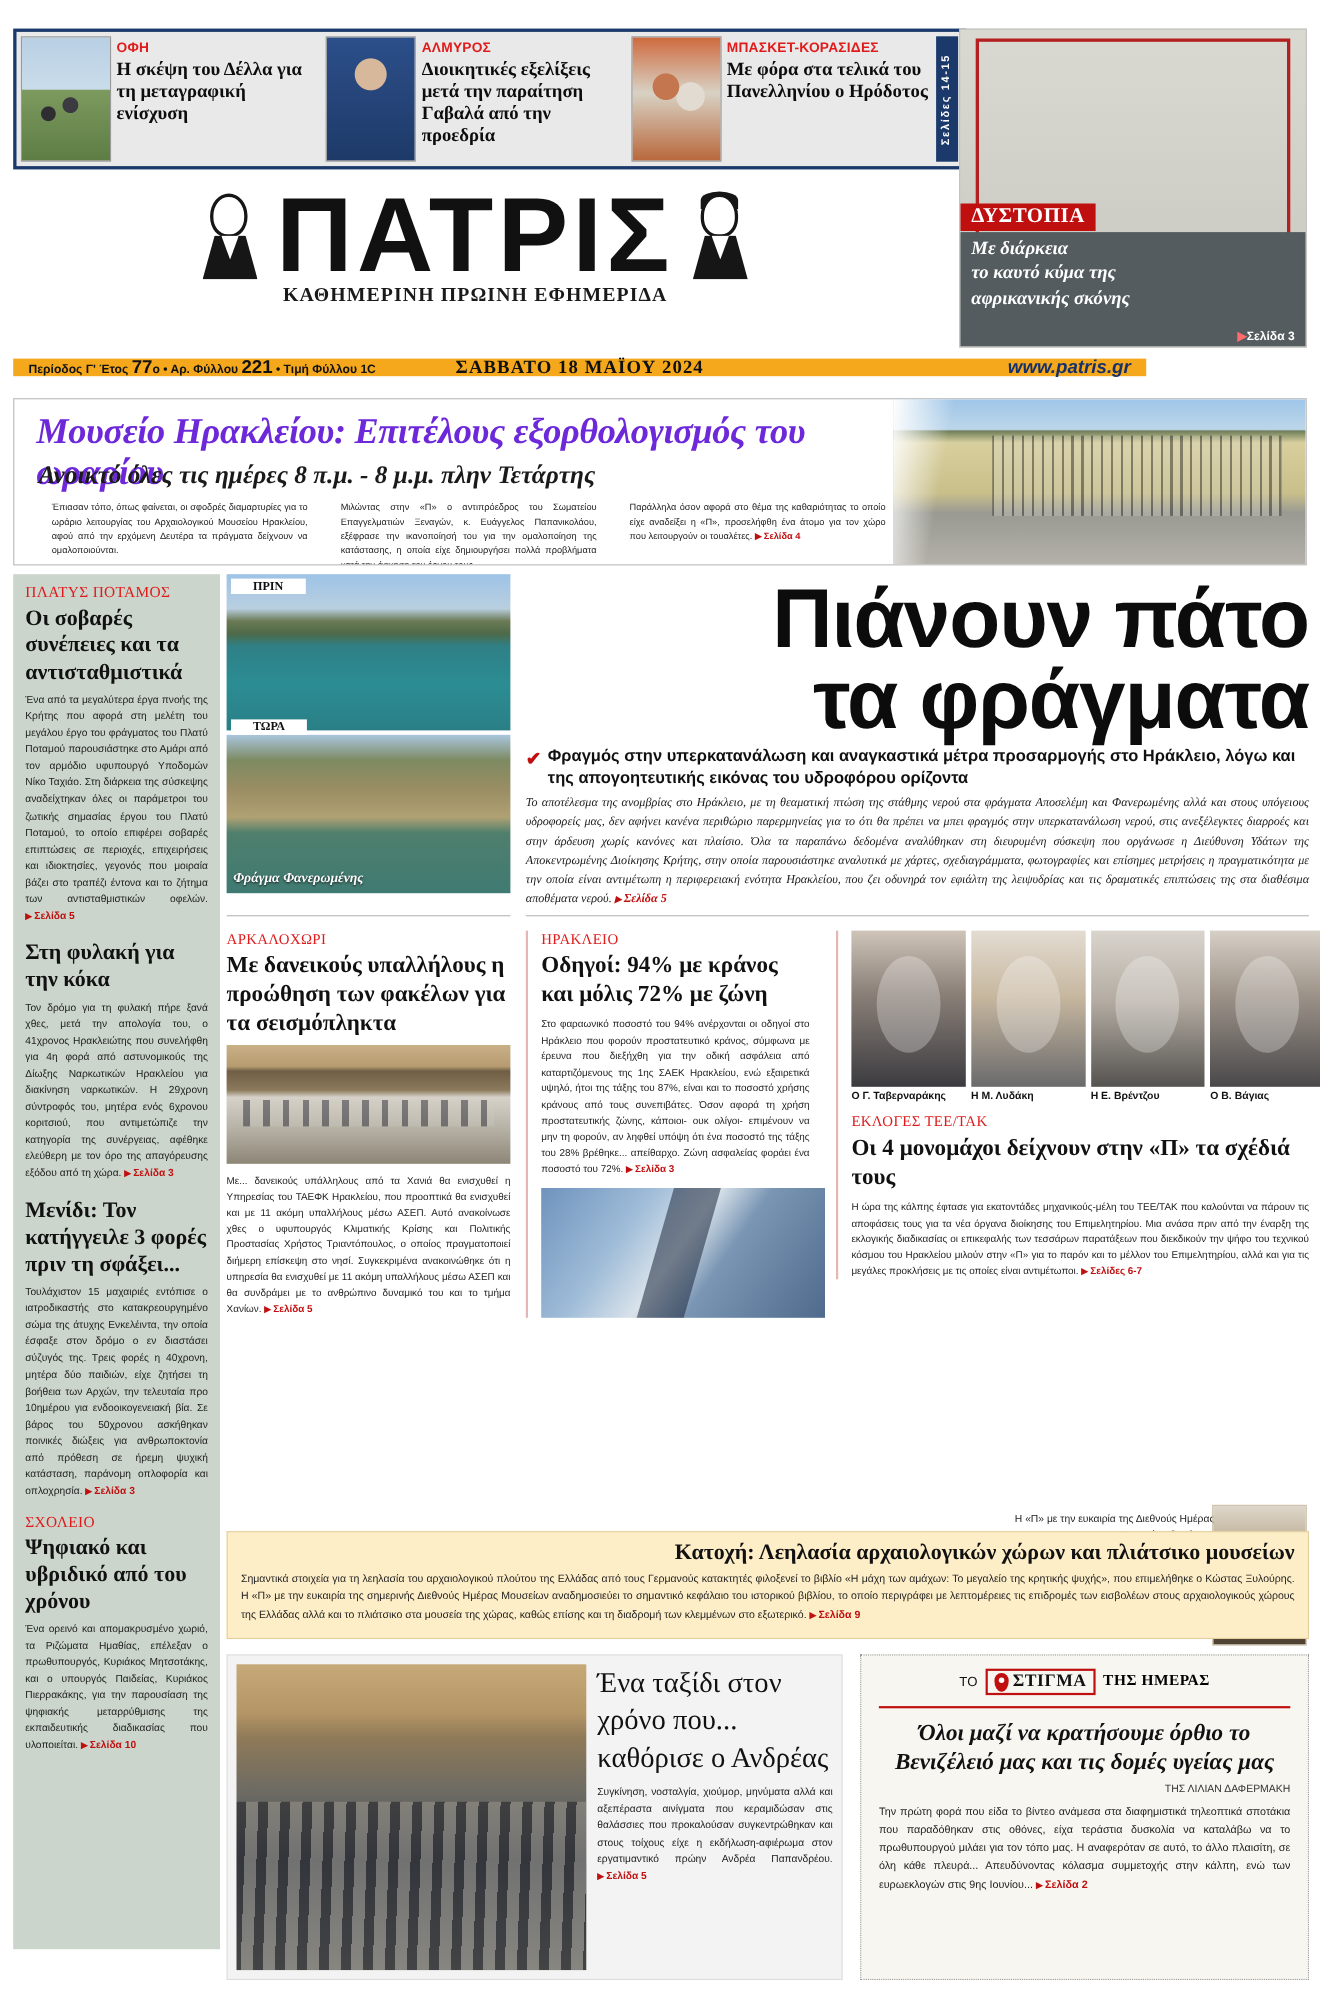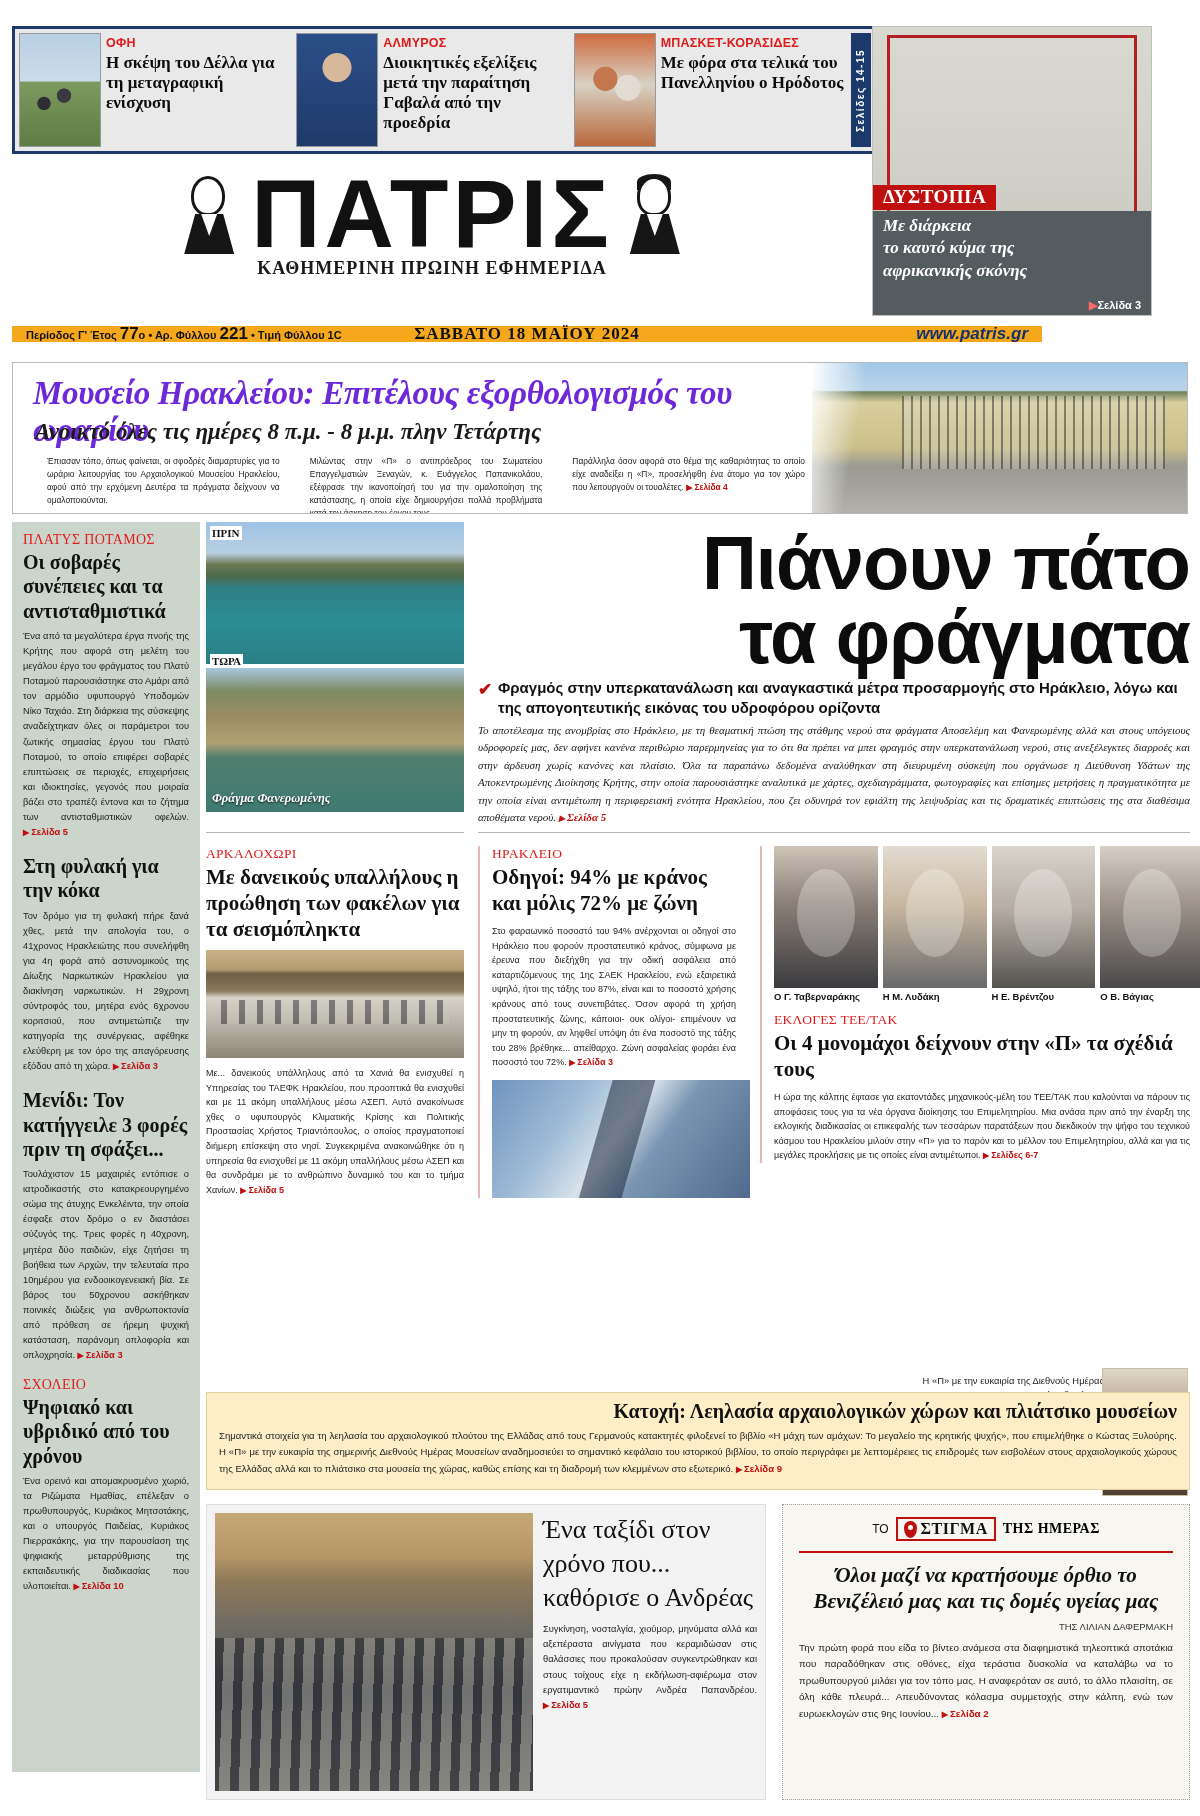--- a/index.html
+++ b/index.html
@@ -44,21 +44,21 @@
     line-height: 1.17; color: #0d0d0d;
   }
   .strip-pages {
     width: 20px; background: #1b3a6b; color: #fff; font-size: 10px; font-weight: bold;
     display: flex; align-items: center; justify-content: center;
   }
   .strip-pages span { writing-mode: vertical-rl; transform: rotate(180deg); letter-spacing: 1.5px; }
 
   
   .promo {
-    position: absolute; left: 872px; top: 26px; width: 280px; height: 290px;
+    position: absolute; left: 872px; top: 26px; width: 316px; height: 290px;
     background: #cfd2cc; border: 1px solid #c0c0bb; overflow: hidden;
   }
   .promo-img {
     position: absolute; inset: 0;
     background:
       linear-gradient(#d9d9d2 0%, #d0cfc7 55%, #c6c5bc 100%);
   }
   .promo-frame {
     position: absolute; left: 14px; top: 8px; right: 14px; bottom: 6px;
     border: 3px solid #b42020;
@@ -168,21 +168,21 @@
   .dam-top {
     position: absolute; inset: 0 0 148px 0;
     background: linear-gradient(#9dc3e6 0%, #b9cfe0 22%, #6b7a55 30%, #4e6a48 38%, #2f7f86 46%, #2b8d93 70%, #2a7f86 100%);
   }
   .dam-bot {
     position: absolute; left: 0; right: 0; top: 146px; bottom: 0;
     background: linear-gradient(#a9c6de 0%, #7d8a62 16%, #9a8d63 34%, #b0a173 52%, #4f7f6d 62%, #3f7a72 100%);
   }
   .tag {
     position: absolute; background: #fff; color: #111; font-weight: bold;
-    font-size: 11px; padding: 1px 2px; font-family: "Liberation Serif", serif;
+    font-size: 11px; padding: 1px 20px; font-family: "Liberation Serif", serif;
   }
   .tag.prin { left: 4px; top: 4px; }
   .tag.tora { left: 4px; top: 132px; }
   .dam-caption {
     position: absolute; left: 6px; bottom: 6px; color: #fff;
     font-family: "Liberation Serif", serif; font-style: italic; font-weight: bold; font-size: 12.5px;
     text-shadow: 0 1px 2px rgba(0,0,0,.8);
   }
   .dams-head {
     position: absolute; left: 478px; top: 526px; width: 712px;

